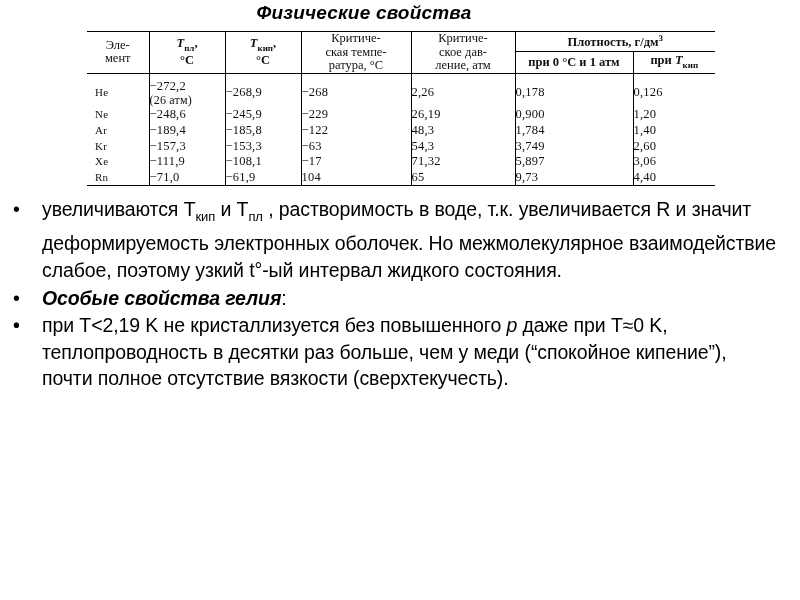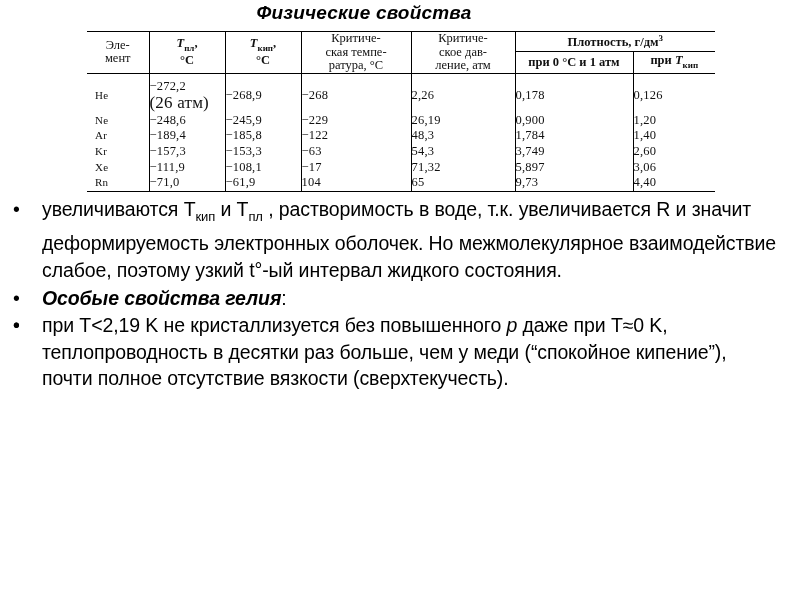--- a/index.html
+++ b/index.html
@@ -78,21 +78,21 @@
     padding: 1px 4px;
     letter-spacing: 0.2px;
   }
   td.dcell.elem {
     text-align: left;
     padding-left: 8px;
     font-size: 11px;
   }
   td.dcell .note {
     display: block;
-    font-size: 17px;
+    font-size: 12px;
     line-height: 1.1;
   }
   tr.first-row td.dcell { padding-top: 5px; }
 
   
   .body {
     position: absolute;
     left: 0;
     top: 196px;
     width: 800px;

